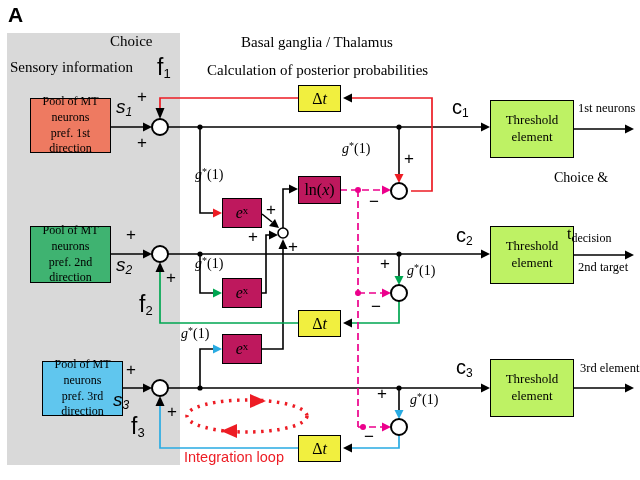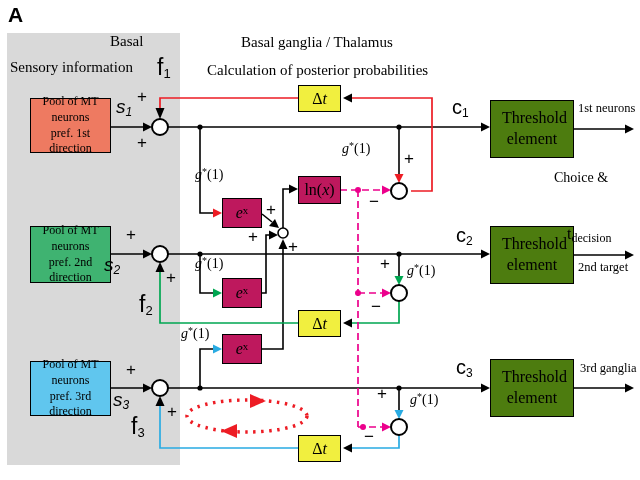--- a/index.html
+++ b/index.html
@@ -10,21 +10,21 @@
   .lbl{position:absolute;white-space:nowrap;line-height:1;}
   .sans{font-family:"Liberation Sans",sans-serif;}
   .hdr{font-size:15px;}
   .panelA{font-size:21px;font-weight:bold;}
   .box{position:absolute;box-sizing:border-box;border:1.6px solid #000;display:flex;
        align-items:center;justify-content:center;text-align:center;}
   .pool{font-size:12px;line-height:1.32;padding:10px;}
   .pool1{background:#ee7a61;}
   .pool2{background:#3fb371;}
   .pool3{background:#60c6ee;}
-  .thresh{background:#4d7c0f;font-size:16px;line-height:1.3;}
+  .thresh{background:#bef264;font-size:13px;line-height:1.3;}
   .thresh .inner{width:60px;}
   .dtbox{background:#f1ef3f;font-size:16px;}
   .opbox{background:#be185d;font-size:16px;}
   .sig{font-size:19px;font-family:"Liberation Sans",sans-serif;font-style:italic;}
   .sig sub,.sig .sb{font-size:12px;}
   .fsig{font-size:23px;font-family:"Liberation Sans",sans-serif;}
   .fsig sub{font-size:13px;}
   .csig{font-size:20px;font-family:"Liberation Sans",sans-serif;}
   .csig sub{font-size:12px;}
   .gain{font-size:14px;}
@@ -153,32 +153,32 @@
     </g>
 
     <g>
       <ellipse cx="247" cy="416" rx="60" ry="16" stroke="#ed1c24" stroke-width="3.5" stroke-dasharray="2.5 5.5" fill="none"></ellipse>
       <polygon points="266,401 250,394 250,408" fill="#ed1c24"></polygon>
       <polygon points="221,431 237,424 237,438" fill="#ed1c24"></polygon>
     </g>
   </svg>
 
   <div class="lbl panelA sans" style="left:8px;top:4px;">A</div>
-  <div class="lbl hdr" style="left:110px;top:34px;">Basal</div>
+  <div class="lbl hdr" style="left:110px;top:34px;">Choice</div>
   <div class="lbl hdr" style="left:10px;top:60px;">Sensory information</div>
   <div class="lbl hdr" style="left:207px;top:63px;">Calculation of posterior probabilities</div>
   <div class="lbl hdr" style="left:241px;top:35px;">Basal ganglia / Thalamus</div>
 
   <div class="box pool pool1" style="left:30px;top:98px;width:81px;height:55px;">
     <span>Pool of MT neurons pref. 1st direction</span>
     </div>
   <div class="box pool pool2" style="left:30px;top:226px;width:81px;height:57px;">
     <span>Pool of MT neurons pref. 2nd direction</span>
     </div>
-  <div class="box pool pool3" style="left:30px;top:361px;width:81px;height:55px;">
+  <div class="box pool pool3" style="left:42px;top:361px;width:81px;height:55px;">
     <span>Pool of MT neurons pref. 3rd direction</span>
     </div>
 
   <div class="box thresh" style="left:490px;top:100px;width:84px;height:58px;">
     <span class="inner">Threshold element</span>
     </div>
   <div class="box thresh" style="left:490px;top:226px;width:84px;height:58px;">
     <span class="inner">Threshold element</span>
     </div>
   <div class="box thresh" style="left:490px;top:359px;width:84px;height:58px;">
@@ -202,21 +202,21 @@
     <span><i>e</i><sup>x</sup></span>
     </div>
   <div class="box opbox" style="left:222px;top:334px;width:40px;height:30px;">
     <span><i>e</i><sup>x</sup></span>
     </div>
   <div class="box opbox" style="left:298px;top:176px;width:43px;height:28px;">
     <span><span>ln(</span><i>x</i><span>)</span></span>
     </div>
 
   <div class="lbl sig" style="left:116px;top:97px;"><span>s</span><sub>1</sub></div>
-  <div class="lbl sig" style="left:104px;top:255px;"><span>s</span><sub>2</sub></div>
+  <div class="lbl sig" style="left:116px;top:255px;"><span>s</span><sub>2</sub></div>
   <div class="lbl sig" style="left:113px;top:390px;"><span>s</span><sub>3</sub></div>
   <div class="lbl fsig" style="left:157px;top:56px;"><span>f</span><sub>1</sub></div>
   <div class="lbl fsig" style="left:139px;top:293px;"><span>f</span><sub>2</sub></div>
   <div class="lbl fsig" style="left:131px;top:415px;"><span>f</span><sub>3</sub></div>
   <div class="lbl csig" style="left:452px;top:97px;"><span>c</span><sub>1</sub></div>
   <div class="lbl csig" style="left:456px;top:225px;"><span>c</span><sub>2</sub></div>
   <div class="lbl csig" style="left:456px;top:357px;"><span>c</span><sub>3</sub></div>
 
   <div class="lbl gain" style="left:195px;top:167px;"><i>g</i><sup>*</sup><span>(1)</span></div>
   <div class="lbl gain" style="left:342px;top:141px;"><i>g</i><sup>*</sup><span>(1)</span></div>
@@ -237,19 +237,20 @@
   <div class="lbl sign" style="left:266px;top:201px;">+</div>
   <div class="lbl sign" style="left:248px;top:228px;">+</div>
   <div class="lbl sign" style="left:288px;top:238px;">+</div>
 
   <div class="lbl sign" style="left:369px;top:193px;">−</div>
   <div class="lbl sign" style="left:371px;top:298px;">−</div>
   <div class="lbl sign" style="left:364px;top:428px;">−</div>
 
   <div class="lbl target" style="left:578px;top:102px;">1st neurons</div>
   <div class="lbl target" style="left:578px;top:261px;">2nd target</div>
-  <div class="lbl target" style="left:580px;top:362px;">3rd ganglia</div>
+  <div class="lbl target" style="left:580px;top:362px;">3rd element</div>
 
   <div class="lbl choice1" style="left:554px;top:171px;">Choice &amp;</div>
   <div class="lbl tdec" style="left:567px;top:195px;"><span>t</span><sub>decision</sub></div>
 
+  <div class="lbl intloop" style="left:184px;top:450px;">Integration loop</div>
 
 </div>
 
 </body></html>

